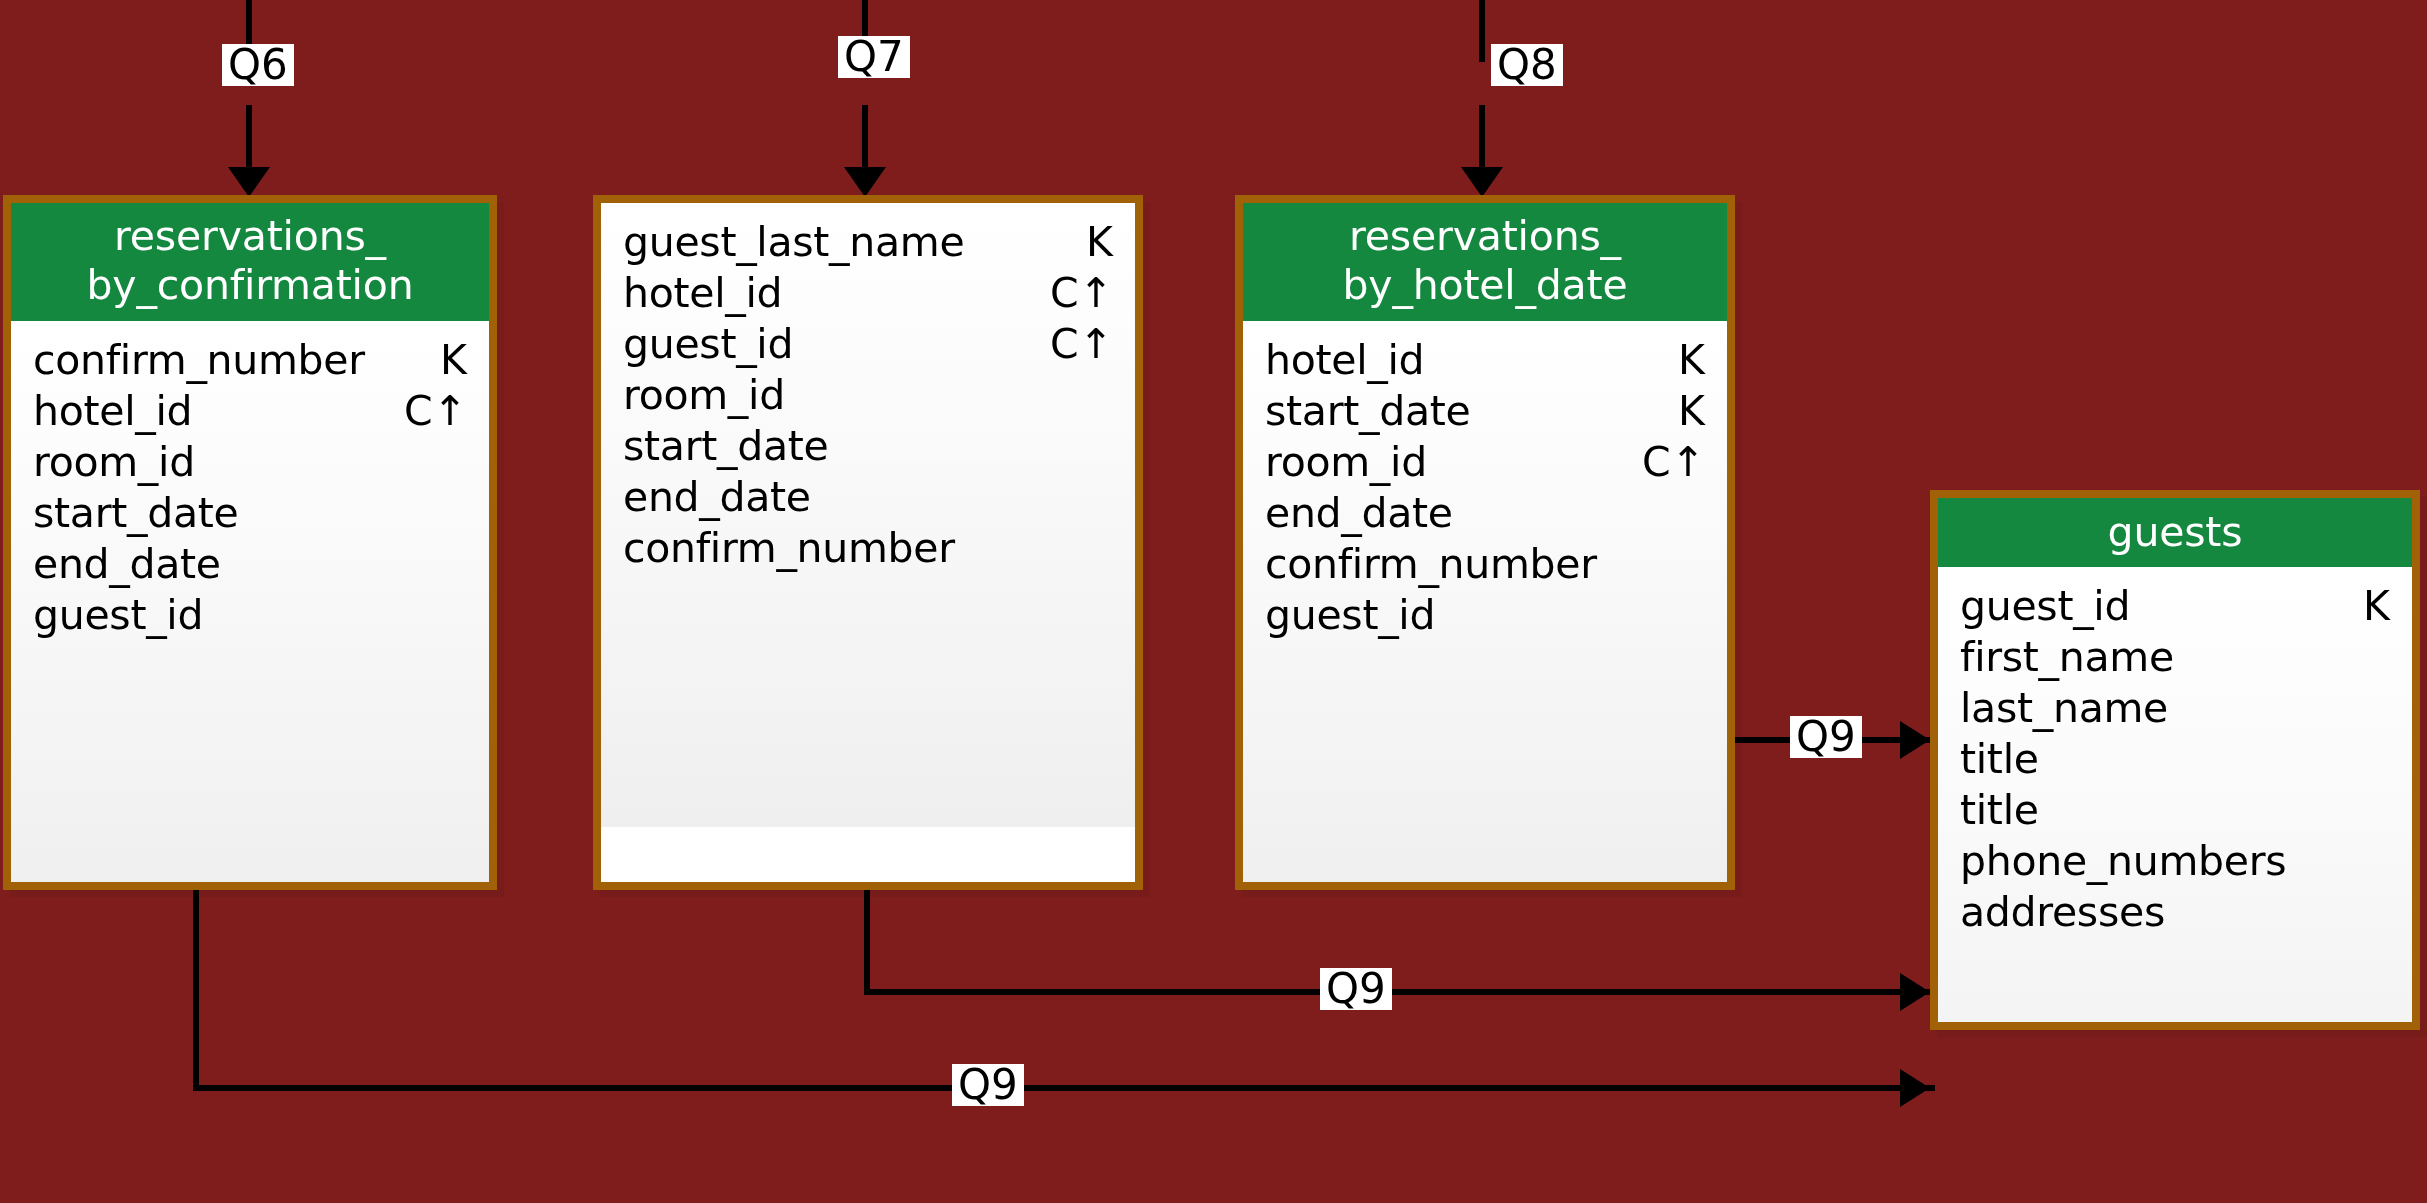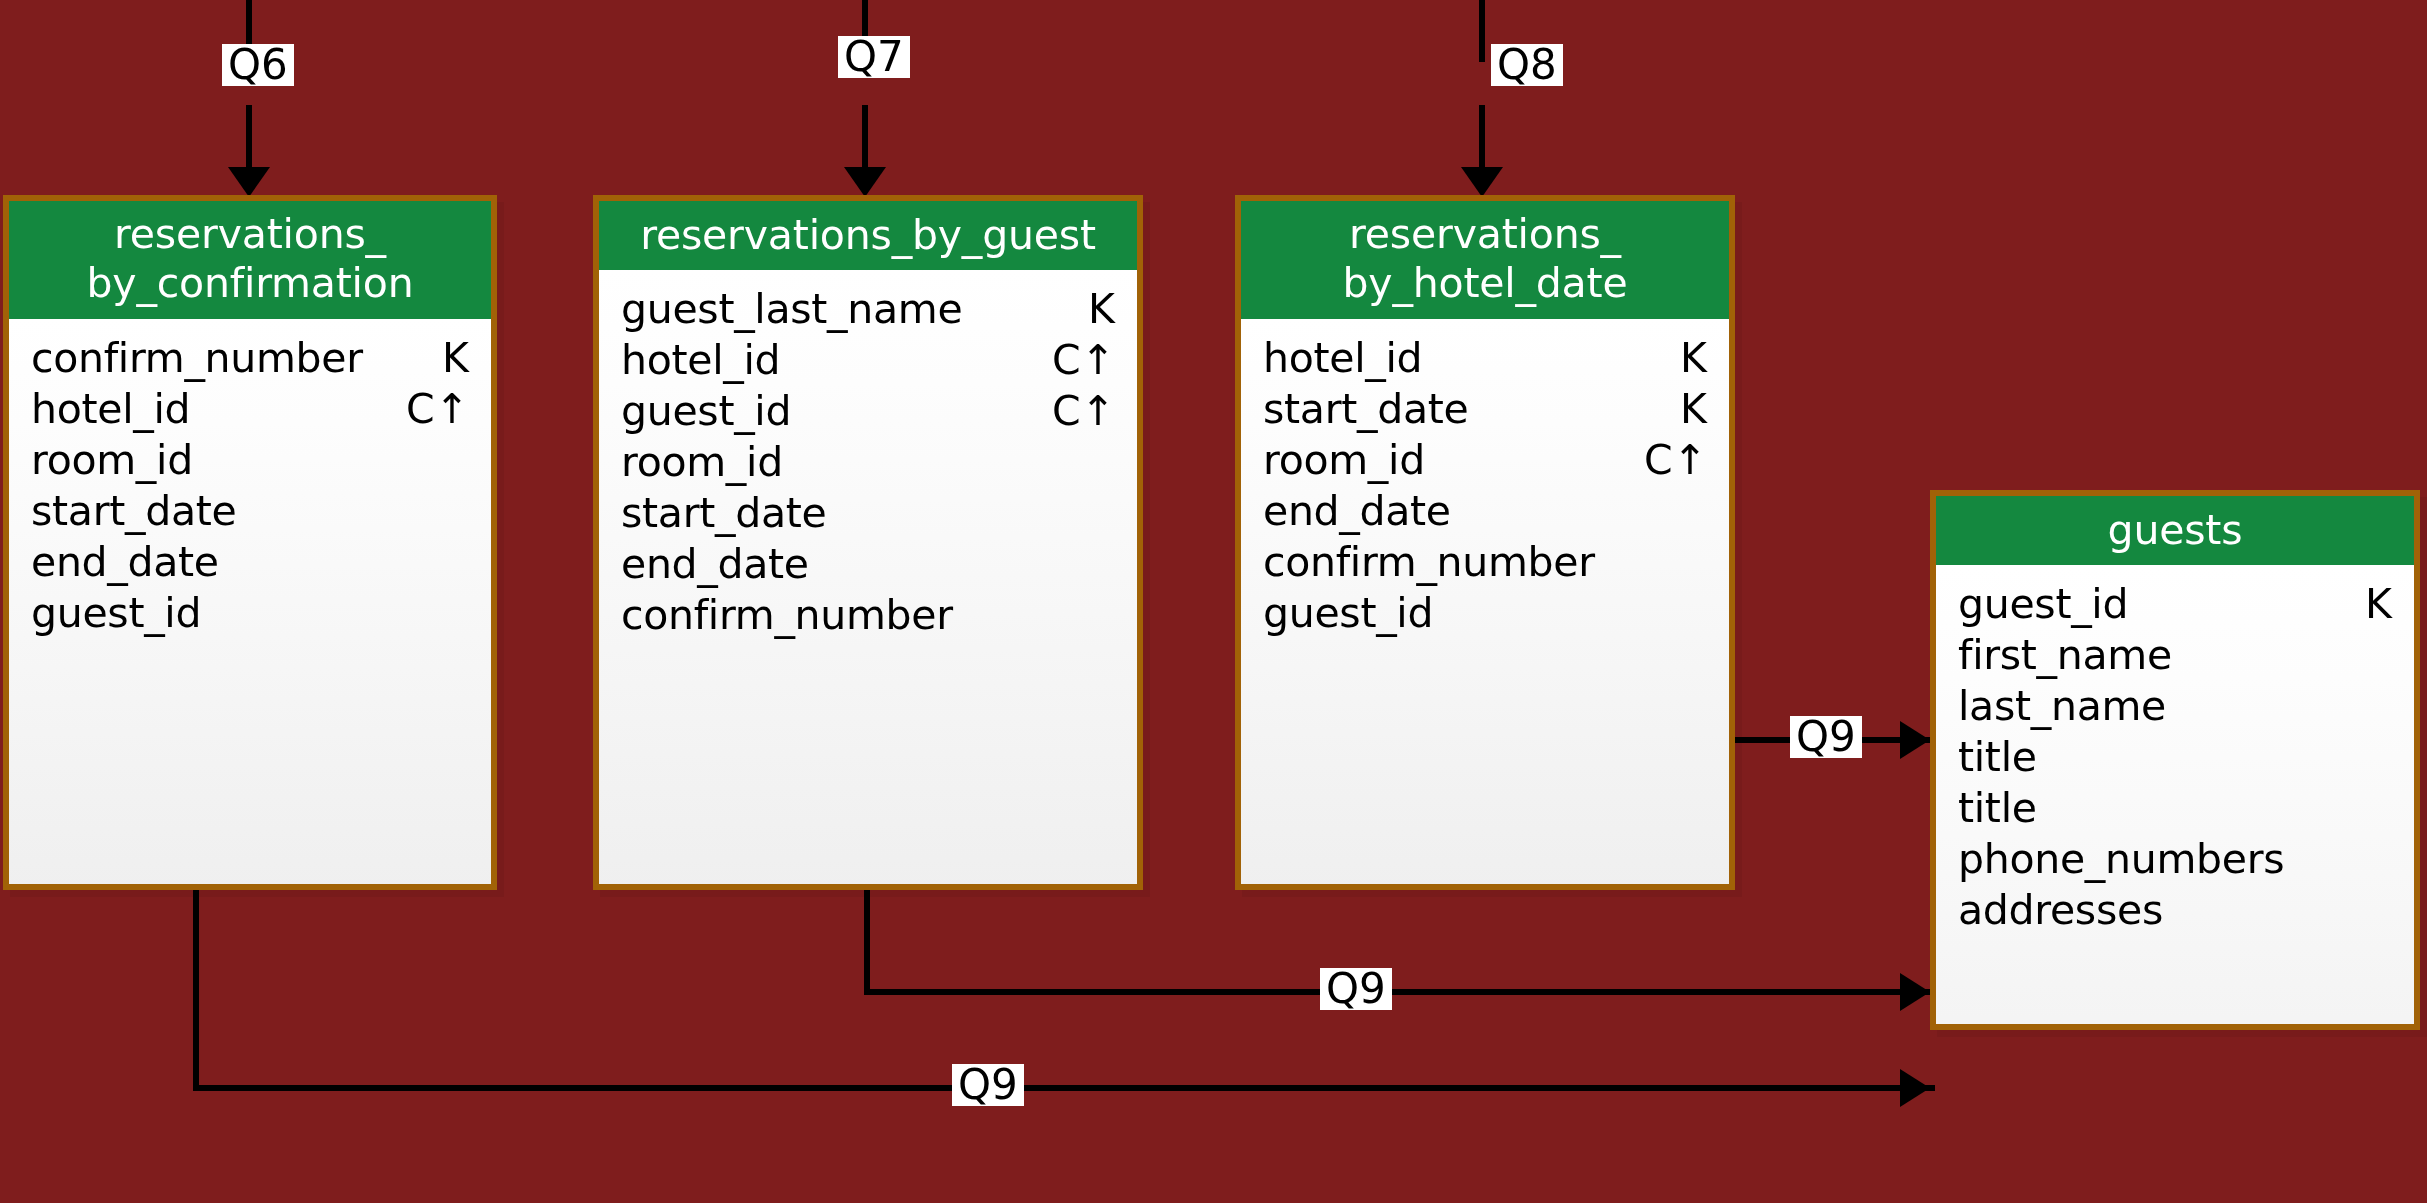--- a/index.html
+++ b/index.html
@@ -16,21 +16,21 @@
     width: 2427px;
     height: 1203px;
     background: #7f1d1d;
     overflow: hidden;
   }
 
   
   .table-box {
     position: absolute;
     box-sizing: border-box;
-    border: 6px solid #a16207;
+    border: 8px solid #a16207;
     background: #ffffff;
     box-shadow: 7px 7px 0 0 rgba(0,0,0,0.055);
     overflow: hidden;
     z-index: 5;
   }
   .table-header {
     box-sizing: border-box;
     background: #14883f;
     color: #ffffff;
     text-align: center;
@@ -172,21 +172,20 @@
         <span class="col-key"></span>
       </div>
       <div class="col-row">
         <span class="col-name">guest_id</span>
         <span class="col-key"></span>
       </div>
     </div>
   </div>
 
   <div class="table-box" style="left:593px; top:195px; width:550px; height:695px;">
-    <div class="table-header" style="height:69px; padding-top:10px;">reservations_by_guest</div>
     <div class="table-body" style="height:624px;">
       <div class="col-row">
         <span class="col-name">guest_last_name</span>
         <span class="col-key">K</span>
       </div>
       <div class="col-row">
         <span class="col-name">hotel_id</span>
         <span class="col-key">C↑</span>
       </div>
       <div class="col-row">

